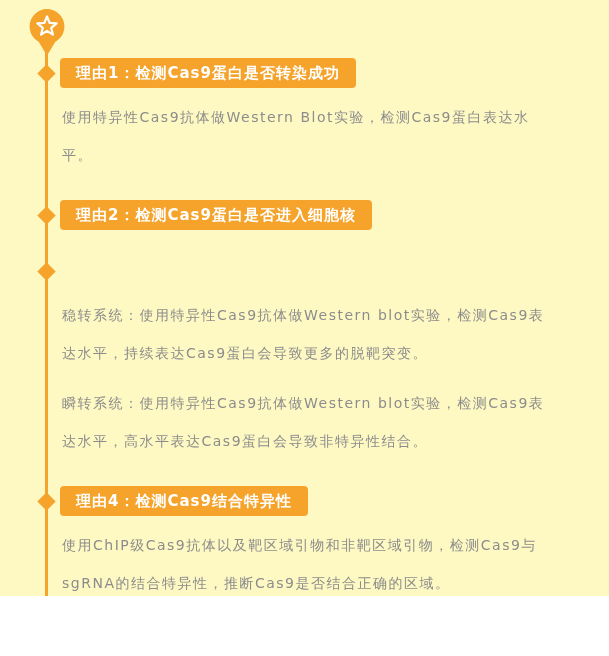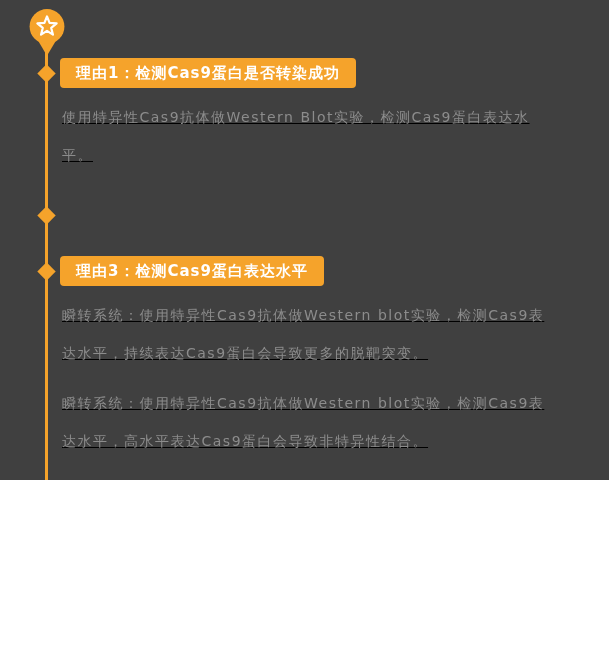--- a/index.html
+++ b/index.html
@@ -2,41 +2,41 @@
 <html style="--accent: #F5A32B; --body-color: #8C8C8C;"><head>
 <meta charset="utf-8">
 <style>
   :root{
     --accent:#F5A32B;
     --body-color:#8C8C8C;
   }
   html,body{margin:0;padding:0;background:#ffffff;}
   body{font-family:"DejaVu Sans","Liberation Sans",sans-serif;}
 
-  .page{position:relative;width:609px;height:480px;background:#404040;overflow:hidden;}
+  .page{position:relative;width:609px;height:596px;background:#fef9c3;overflow:hidden;}
 
   .rail{position:absolute;left:45px;top:26px;bottom:0;width:3px;background:var(--accent);}
 
   .pin{position:absolute;left:25px;top:4px;width:44px;height:56px;}
   .accent-fill{fill:var(--accent);}
 
   .items{position:absolute;left:0;top:58px;right:0;}
   .item{margin-bottom:26px;}
   .item-row{position:relative;height:30px;}
   .diamond{
     position:absolute;left:40px;top:9px;width:13px;height:13px;
     background:var(--accent);transform:rotate(45deg);
   }
   .badge{
     position:absolute;left:60px;top:0;height:30px;line-height:30px;
     padding:0 16px;border-radius:4px;background:var(--accent);
     color:#ffffff;font-weight:bold;font-size:15px;letter-spacing:1px;
     white-space:nowrap;
   }
-  .paras{margin:10px 40px 0 62px;max-width:494px;text-decoration:underline;}
+  .paras{margin:10px 40px 0 62px;max-width:494px;}
   .paras p{
     color:var(--body-color);font-size:14px;line-height:38px;
     letter-spacing:1.5px;margin:0 0 12px 0;
   }
 </style>
 </head>
 <body>
 
 <div class="page">
   <div class="rail"></div>
@@ -58,30 +58,41 @@
       </div>
     </div>
     <div class="paras">
           <p>使用特异性Cas9抗体做Western Blot实验，检测Cas9蛋白表达水平。</p>
         </div>
   </div>
 
   <div class="item">
     <div class="item-row">
       <span class="diamond"></span>
+      <div class="badge">
+        <span>理由2：检测Cas9蛋白是否进入细胞核</span>
+      </div>
     </div>
   </div>
 
   <div class="item">
     <div class="item-row">
       <span class="diamond"></span>
-      <div class="badge">
-        <span>理由3：检测Cas9蛋白表达水平</span>
-      </div>
     </div>
     <div class="paras">
-          <p>瞬转系统：使用特异性Cas9抗体做Western blot实验，检测Cas9表达水平，持续表达Cas9蛋白会导致更多的脱靶突变。</p>
+          <p>稳转系统：使用特异性Cas9抗体做Western blot实验，检测Cas9表达水平，持续表达Cas9蛋白会导致更多的脱靶突变。</p>
           <p>瞬转系统：使用特异性Cas9抗体做Western blot实验，检测Cas9表达水平，高水平表达Cas9蛋白会导致非特异性结合。</p>
         </div>
   </div>
 
+  <div class="item">
+    <div class="item-row">
+      <span class="diamond"></span>
+      <div class="badge">
+        <span>理由4：检测Cas9结合特异性</span>
+      </div>
+    </div>
+    <div class="paras">
+          <p>使用ChIP级Cas9抗体以及靶区域引物和非靶区域引物，检测Cas9与sgRNA的结合特异性，推断Cas9是否结合正确的区域。</p>
+        </div>
+  </div>
 </div>
 </div>
 
 </body></html>

